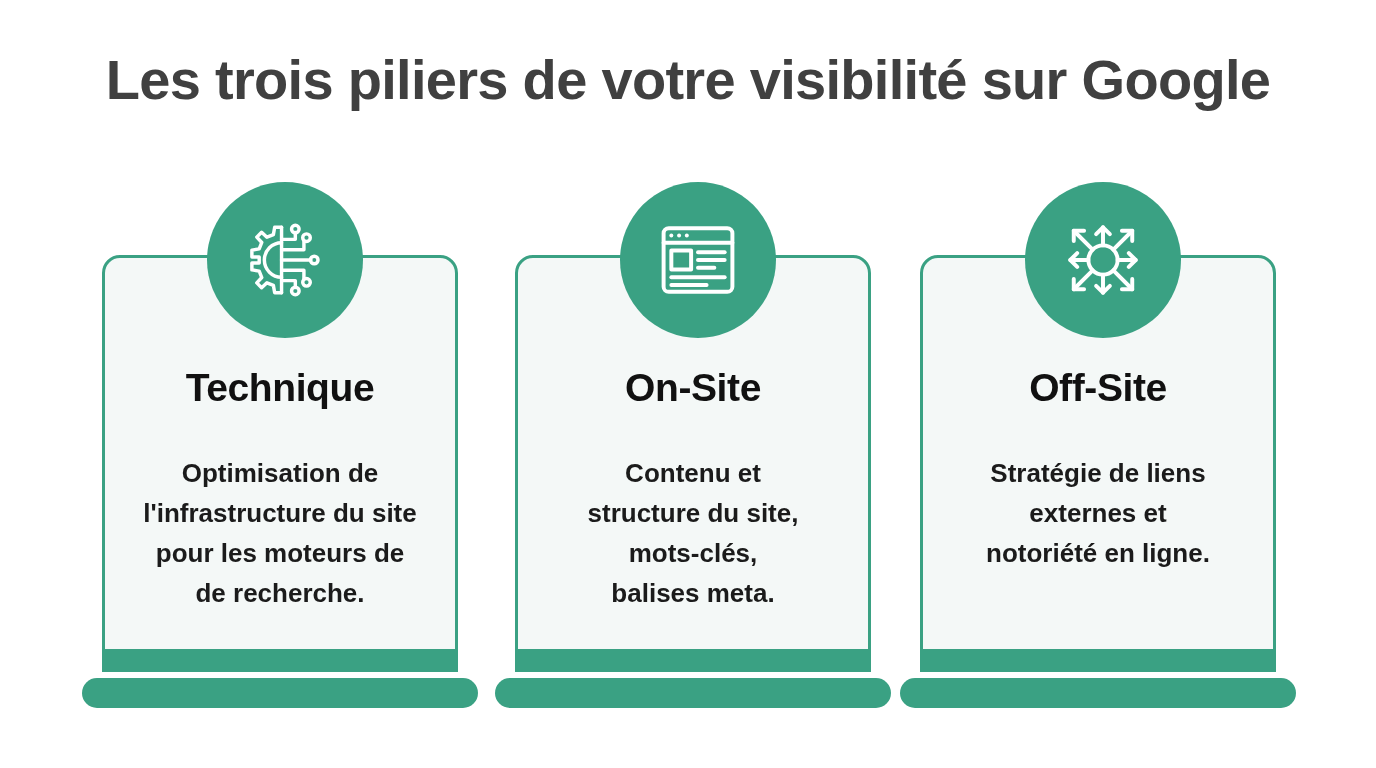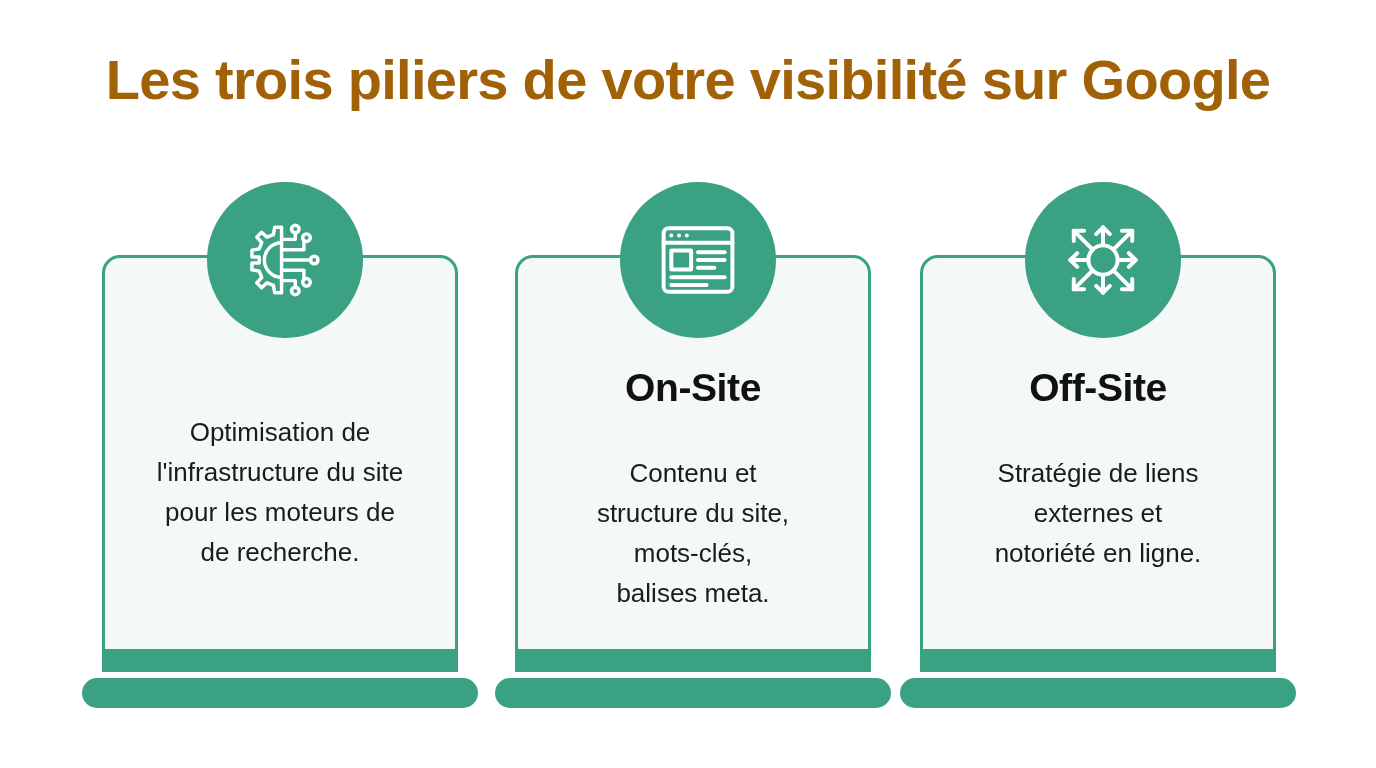--- a/index.html
+++ b/index.html
@@ -20,21 +20,21 @@
   .page-title {
     position: absolute;
     left: 0;
     top: 52px;
     width: 1376px;
     text-align: center;
     font-family: "Liberation Sans", sans-serif;
     font-size: 56px;
     font-weight: 900;
     letter-spacing: -0.7px;
-    color: #a16207;
+    color: #404040;
     white-space: nowrap;
     line-height: 1.0;
   }
 
   
   .pillars {
     position: absolute;
     left: 0;
     top: 0;
     width: 1376px;
@@ -125,37 +125,38 @@
     font-weight: 900;
     color: #111111;
     letter-spacing: -0.4px;
     line-height: 1.05;
   }
 
   .card-desc {
     margin-top: 44px;
     font-family: "Liberation Sans", sans-serif;
     font-size: 26px;
-    font-weight: 400;
+    font-weight: 700;
     color: #1b1b1b;
     line-height: 1.54;
     white-space: pre-line;
   }
 </style>
 </head>
 <body>
 
 <h1 class="page-title">Les trois piliers de votre visibilité sur Google</h1>
 
 <div class="pillars">
 
   <div class="pillar pillar-1">
 
     <div class="card">
       <div class="card-inner">
+        <div class="card-title">Technique</div>
         <div class="card-desc">Optimisation de
 l'infrastructure du site
 pour les moteurs de
 de recherche.</div>
       </div>
       <div class="card-foot"></div>
     </div>
 
     <div class="card-base"></div>
 

